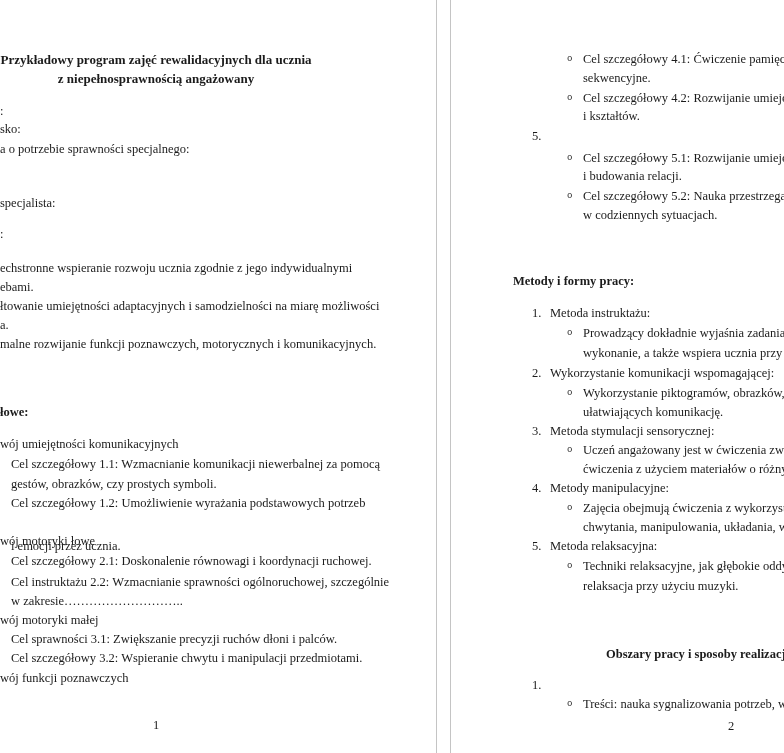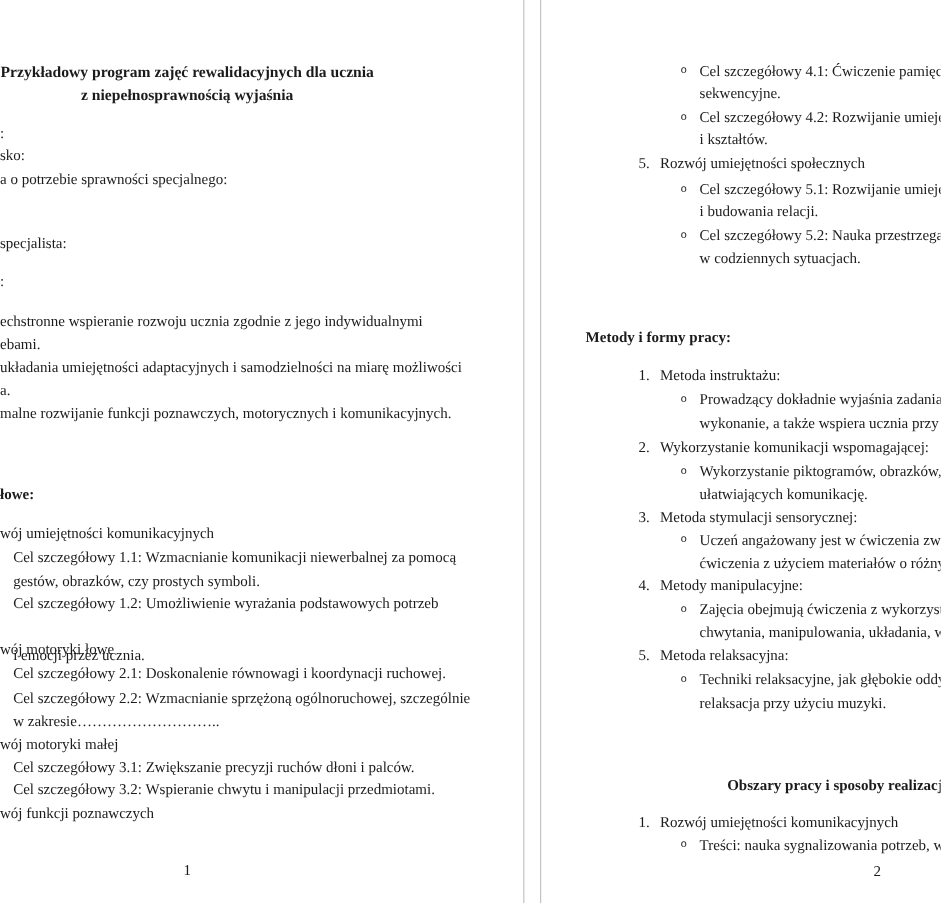--- a/index.html
+++ b/index.html
@@ -31,21 +31,21 @@
 <body>
 
 <div id="viewport">
   <div class="page page-left"></div>
   <div class="page page-right"></div>
   <div id="lines-host">
       <div class="line title" style="top: 50px;">
         <span class="centered" style="left: 156px;">Przykładowy program zajęć rewalidacyjnych dla ucznia</span>
       </div>
       <div class="line title" style="top: 69px;">
-        <span class="centered" style="left: 156px;">z niepełnosprawnością wyjaśnia</span>
+        <span class="centered" style="left: 156px;">z niepełnosprawnością angażowany</span>
       </div>
       <div class="line" style="top: 102px;">
         <span style="left: 0px;">:</span>
       </div>
       <div class="line" style="top: 120px; padding-left: 39px;">
         <span style="left: 0px;">sko:</span>
       </div>
       <div class="line" style="top: 140px;">
         <span style="left: 0px;">a o potrzebie sprawności specjalnego:</span>
       </div>
@@ -55,21 +55,21 @@
       <div class="line" style="top: 225px;">
         <span style="left: 0px;">:</span>
       </div>
       <div class="line" style="top: 259px;">
         <span style="left: 0px;">echstronne wspieranie rozwoju ucznia zgodnie z jego indywidualnymi</span>
       </div>
       <div class="line" style="top: 278px;">
         <span style="left: 0px;">ebami.</span>
       </div>
       <div class="line" style="top: 297px;">
-        <span style="left: 0px;">układania umiejętności adaptacyjnych i samodzielności na miarę możliwości</span>
+        <span style="left: 0px;">łtowanie umiejętności adaptacyjnych i samodzielności na miarę możliwości</span>
       </div>
       <div class="line" style="top: 316px;">
         <span style="left: 0px;">a.</span>
       </div>
       <div class="line" style="top: 335px;">
         <span style="left: 0px;">malne rozwijanie funkcji poznawczych, motorycznych i komunikacyjnych.</span>
       </div>
       <div class="line bold" style="top: 403px;">
         <span style="left: 0px;">łowe:</span>
       </div>
@@ -88,30 +88,30 @@
       <div class="line" style="top: 513px; margin-top: 24px;">
         <span style="left: 11px;">i emocji przez ucznia.</span>
       </div>
       <div class="line" style="top: 532px;">
         <span style="left: 0px;">wój motoryki łowe</span>
       </div>
       <div class="line" style="top: 552px;">
         <span style="left: 11px;">Cel szczegółowy 2.1: Doskonalenie równowagi i koordynacji ruchowej.</span>
       </div>
       <div class="line" style="top: 573px;">
-        <span style="left: 11px;">Cel szczegółowy 2.2: Wzmacnianie sprzężoną ogólnoruchowej, szczególnie</span>
+        <span style="left: 11px;">Cel instruktażu 2.2: Wzmacnianie sprawności ogólnoruchowej, szczególnie</span>
       </div>
       <div class="line" style="top: 592px;">
         <span style="left: 11px;">w zakresie………………………..</span>
       </div>
       <div class="line" style="top: 611px;">
         <span style="left: 0px;">wój motoryki małej</span>
       </div>
       <div class="line" style="top: 630px;">
-        <span style="left: 11px;">Cel szczegółowy 3.1: Zwiększanie precyzji ruchów dłoni i palców.</span>
+        <span style="left: 11px;">Cel sprawności 3.1: Zwiększanie precyzji ruchów dłoni i palców.</span>
       </div>
       <div class="line" style="top: 649px;">
         <span style="left: 11px;">Cel szczegółowy 3.2: Wspieranie chwytu i manipulacji przedmiotami.</span>
       </div>
       <div class="line" style="top: 669px;">
         <span style="left: 0px;">wój funkcji poznawczych</span>
       </div>
       <div class="line" style="top: 716px;">
         <span class="centered" style="left: 156px;">1</span>
       </div>
@@ -124,38 +124,37 @@
       </div>
       <div class="line" style="top: 89px;">
         <span class="bullet" style="left: 567px;">o</span>
         <span style="left: 583px;">Cel szczegółowy 4.2: Rozwijanie umiejętno</span>
       </div>
       <div class="line" style="top: 107px;">
         <span style="left: 583px;">i kształtów.</span>
       </div>
       <div class="line" style="top: 127px;">
         <span style="left: 532px;">5.</span>
-        <span style="left: 550px;">Rozwój umiejętności społecznych</span>
       </div>
       <div class="line" style="top: 149px;">
         <span class="bullet" style="left: 567px;">o</span>
         <span style="left: 583px;">Cel szczegółowy 5.1: Rozwijanie umiejętno</span>
       </div>
       <div class="line" style="top: 167px;">
         <span style="left: 583px;">i budowania relacji.</span>
       </div>
       <div class="line" style="top: 187px;">
         <span class="bullet" style="left: 567px;">o</span>
         <span style="left: 583px;">Cel szczegółowy 5.2: Nauka przestrzegania</span>
       </div>
       <div class="line" style="top: 206px; text-align: right;">
         <span style="left: 583px;">w codziennych sytuacjach.</span>
       </div>
       <div class="line bold" style="top: 272px;">
-        <span style="left: 488px;">Metody i formy pracy:</span>
+        <span style="left: 513px;">Metody i formy pracy:</span>
       </div>
       <div class="line" style="top: 304px;">
         <span style="left: 532px;">1.</span>
         <span style="left: 550px;">Metoda instruktażu:</span>
       </div>
       <div class="line" style="top: 324px;">
         <span class="bullet" style="left: 567px;">o</span>
         <span style="left: 583px;">Prowadzący dokładnie wyjaśnia zadania, w</span>
       </div>
       <div class="line" style="top: 344px;">
@@ -203,21 +202,20 @@
         <span style="left: 583px;">Techniki relaksacyjne, jak głębokie oddycha</span>
       </div>
       <div class="line" style="top: 577px;">
         <span style="left: 583px;">relaksacja przy użyciu muzyki.</span>
       </div>
       <div class="line bold" style="top: 645px;">
         <span style="left: 606px;">Obszary pracy i sposoby realizacji tre</span>
       </div>
       <div class="line" style="top: 676px;">
         <span style="left: 532px;">1.</span>
-        <span style="left: 550px;">Rozwój umiejętności komunikacyjnych</span>
       </div>
       <div class="line" style="top: 695px;">
         <span class="bullet" style="left: 567px;">o</span>
         <span style="left: 583px;">Treści: nauka sygnalizowania potrzeb, wyra</span>
       </div>
       <div class="line" style="top: 717px;">
         <span style="left: 728px;">2</span>
       </div>
     </div>
 </div>

